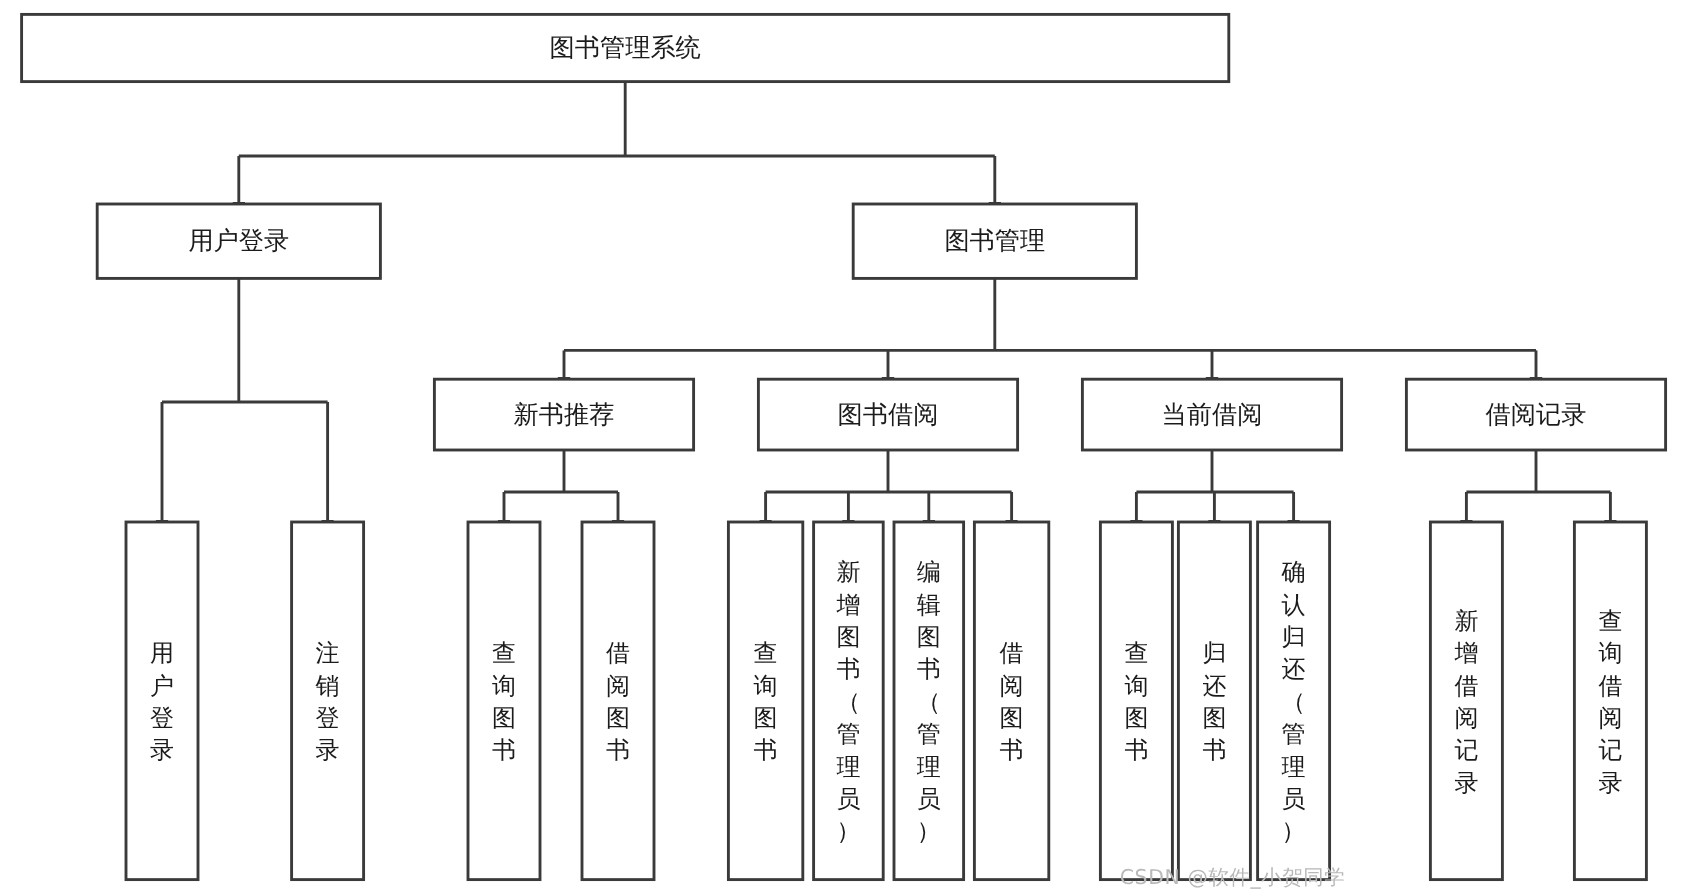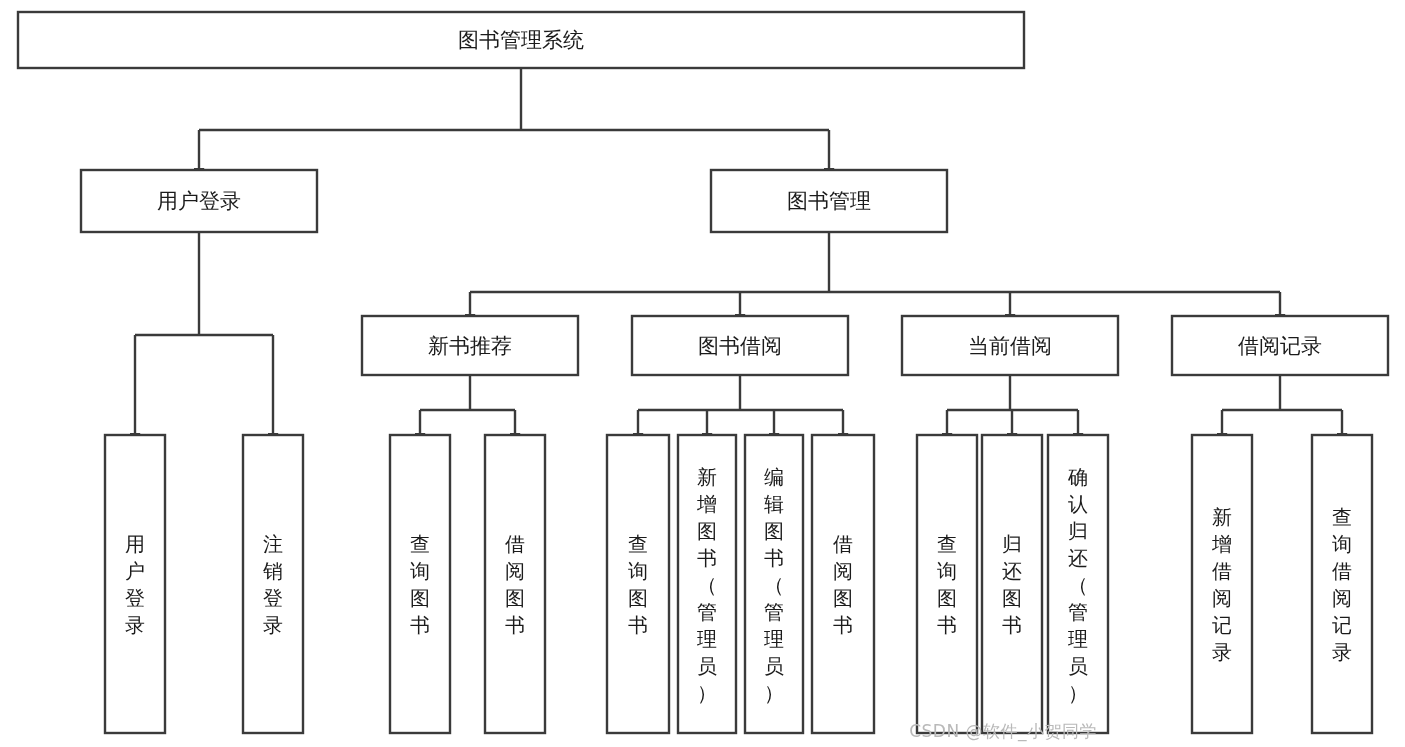--- a/index.html
+++ b/index.html
@@ -49,21 +49,21 @@
     dominant-baseline: middle;
   }
   .node-label-v {
     font-family: "DejaVu Sans", "Liberation Sans", sans-serif;
     font-size: 20px;
     fill: #1b1b1b;
     text-anchor: middle;
   }
   .watermark {
     position: absolute;
-    right: 24px;
+    right: 0;
     bottom: 4px;
     font-family: "DejaVu Sans", "Liberation Sans", sans-serif;
     font-size: 17px;
     color: #b9b9b9;
     white-space: nowrap;
     letter-spacing: 0.5px;
   }
 </style>
 </head>
 <body>

